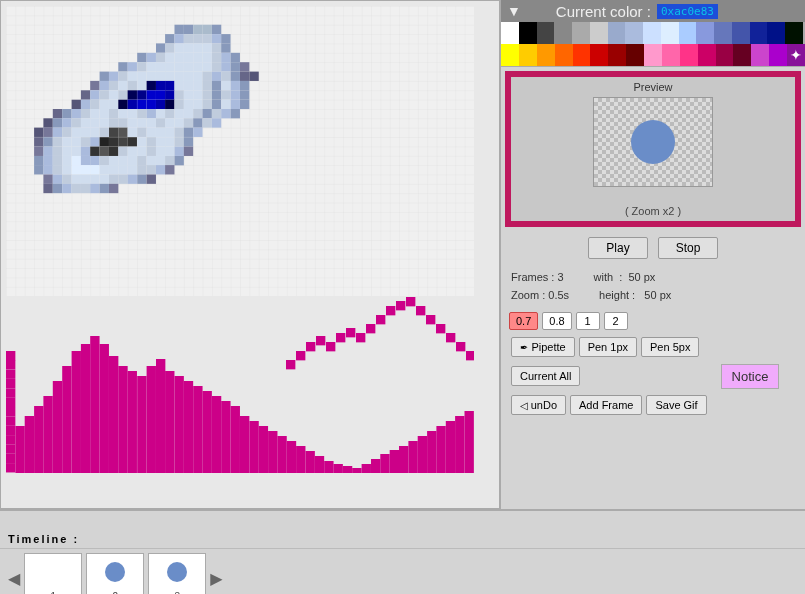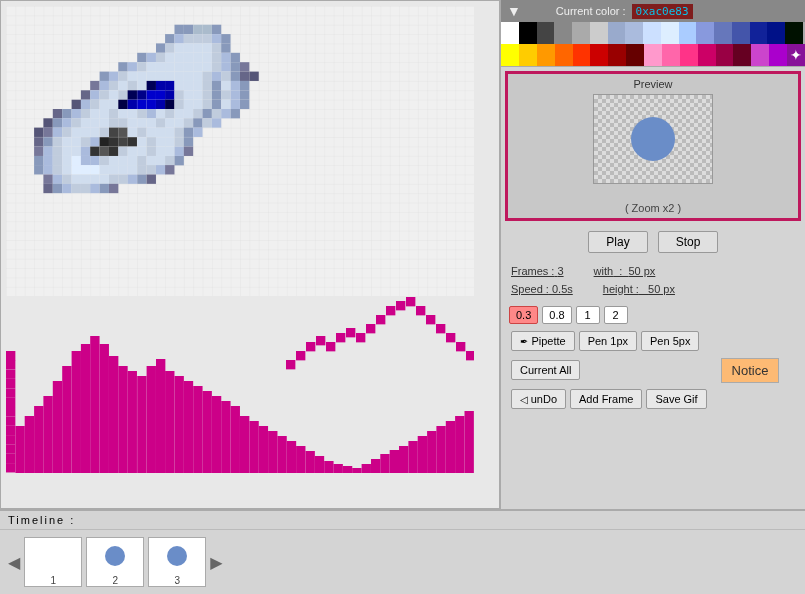--- a/index.html
+++ b/index.html
@@ -53,26 +53,26 @@
       height: 22px;
     }
 
     .color-header-arrow {
       color: #eee;
       font-size: 14px;
     }
 
     .color-header-label {
       color: #eee;
-      font-size: 11px;
+      font-size: 15px;
       padding-left: 29px;
     }
 
     .color-header-value {
-      background: #7f1d1d;
+      background: #1d4ed8;
       color: #0ac0e8;
       font-size: 11px;
       padding: 1px 4px;
       font-family: monospace;
     }
 
     
     .color-palette {
       display: flex;
       flex-direction: column;
@@ -86,21 +86,21 @@
     }
 
     .palette-cell {
       flex: 1;
       cursor: pointer;
     }
 
     
     .preview-section {
       background: #c8c8c8;
-      border: 3px solid #be185d;
+      border: 6px solid #be185d;
       margin: 4px;
       padding: 4px;
       display: flex;
       flex-direction: column;
       align-items: center;
     }
 
     .preview-label {
       font-size: 11px;
       color: #333;
@@ -149,21 +149,20 @@
       min-width: 60px;
       text-align: center;
     }
 
     
     .frame-info {
       padding: 4px 10px;
       font-size: 11px;
       color: #333;
       line-height: 1.6;
-      text-decoration: underline;
     }
 
     .frame-info-row {
       display: flex;
       gap: 30px;
     }
 
     
     .frame-speed-section {
       padding: 4px 8px;
@@ -207,21 +206,21 @@
       border-radius: 2px;
       padding: 3px 8px;
       font-size: 11px;
       cursor: pointer;
       display: flex;
       align-items: center;
       gap: 3px;
     }
 
     .notice-box {
-      background: #fdba74;
+      background: #f0abfc;
       border: 1px solid #aaa;
       padding: 4px 10px;
       font-size: 13px;
       color: #333;
       display: flex;
       align-items: center;
       justify-content: center;
       margin: 2px 4px;
       align-self: center;
     }
@@ -251,22 +250,23 @@
     .timeline-header {
       display: flex;
       align-items: center;
       padding: 3px 8px;
       font-size: 11px;
       gap: 6px;
       border-bottom: 1px solid #bbb;
     }
 
     .timeline-label {
-      font-weight: normal;
+      font-weight: bold;
       letter-spacing: 2px;
+      margin-top: 19px;
     }
 
     .timeline-sublabel {
       font-size: 10px;
       color: #555;
     }
 
     .timeline-frames {
       display: flex;
       align-items: center;
@@ -780,33 +780,33 @@
             <span>3</span>
           </span>
           <span>
             <span>with</span>
             &nbsp;:&nbsp;
             <span>50 px</span>
           </span>
         </div>
         <div class="frame-info-row">
           <span>
-            <span>Speed :</span>
+            <span>Zoom :</span>
             <span>0.5s</span>
           </span>
           <span>
             <span>height :</span>
             &nbsp;
             <span>50 px</span>
           </span>
         </div>
       </div>
 
       <div class="frame-speed-section">
-        <button class="speed-btn active">0.3</button>
+        <button class="speed-btn active">0.7</button>
         <button class="speed-btn">0.8</button>
         <button class="speed-btn">1</button>
         <button class="speed-btn">2</button>
       </div>
 
       <div class="tools-and-notice">
         <div class="tools-column">
           <div class="tool-row">
             <button class="tool-btn">
               <span style="font-size:10px">✒</span>

